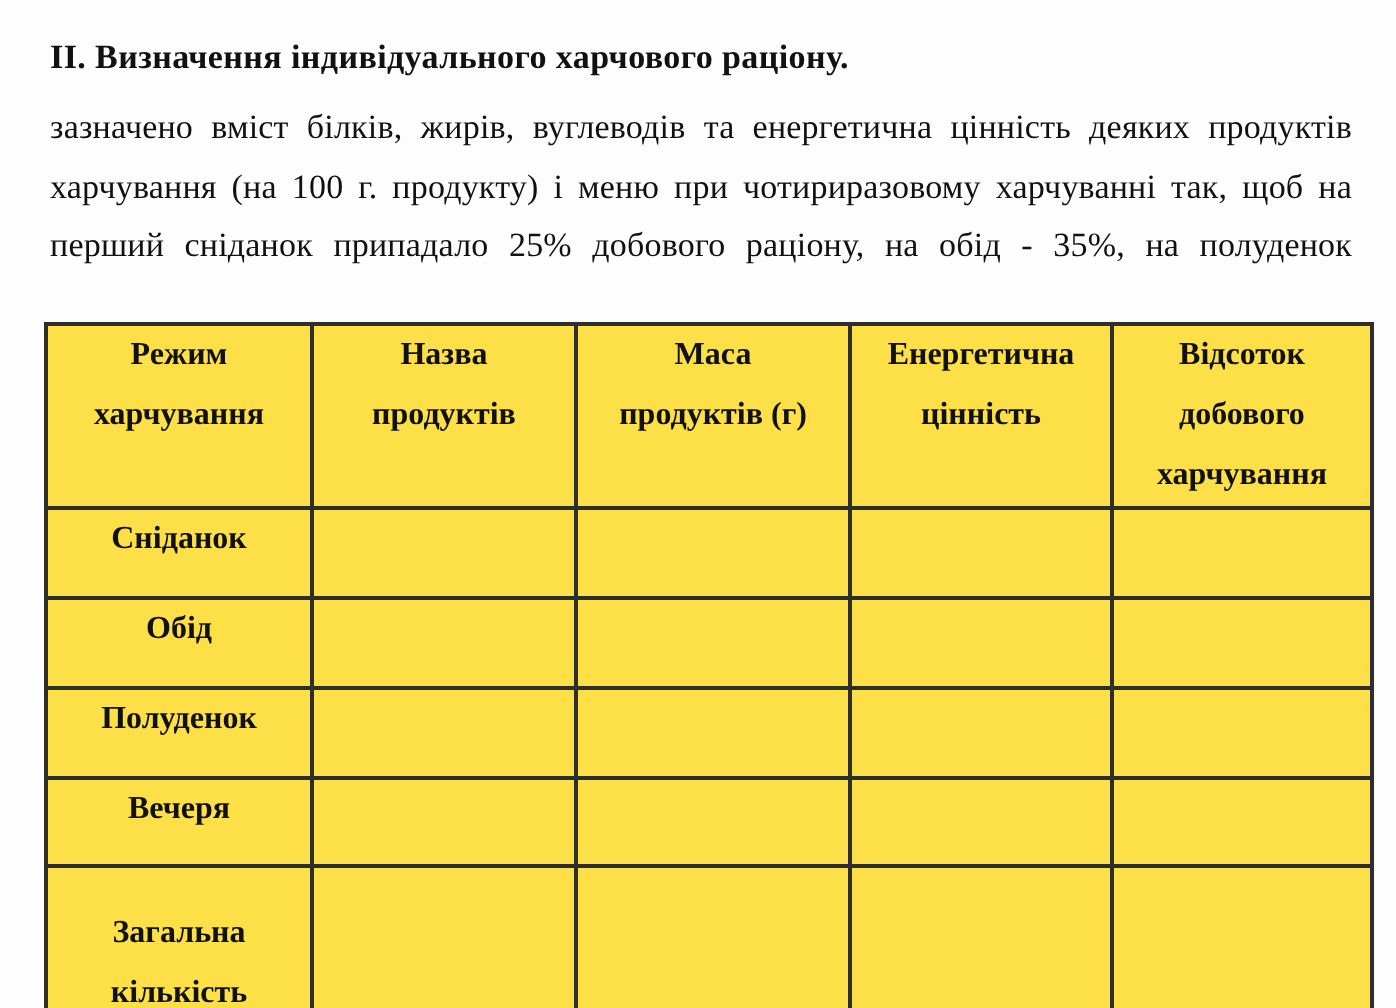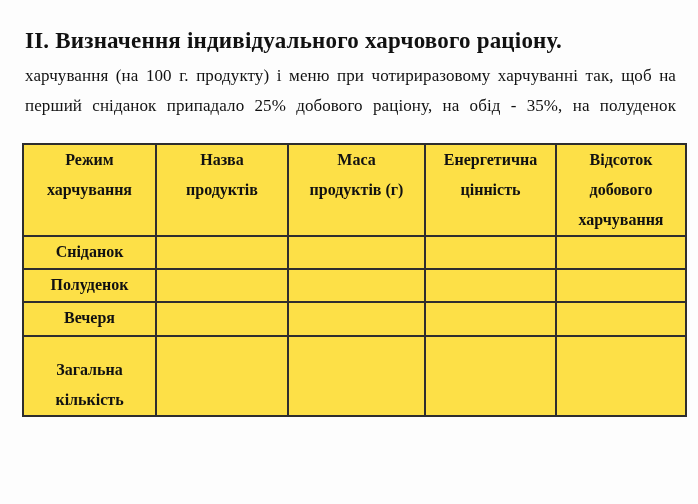--- a/index.html
+++ b/index.html
@@ -10,23 +10,23 @@
     font-family: "Liberation Serif", serif;
     overflow: hidden;
   }
   .page {
     box-sizing: border-box;
     width: 698px; height: 504px;
     padding: 17px 21px 0 24px;
   }
   .heading {
     font-weight: bold;
-    font-size: 23px;
+    font-size: 17px;
     line-height: 24px;
-    margin: 12px 0 8px 1px;
+    margin: 0 0 8px 1px;
     letter-spacing: 0.2px;
   }
   .para { margin: 0 1px; }
   .pline {
     font-size: 17px;
     line-height: 29.5px;
     text-align: justify;
     text-align-last: justify;
     letter-spacing: 0.1px;
   }
@@ -45,35 +45,36 @@
     padding: 0;
     vertical-align: top;
     text-align: center;
     font-weight: bold;
     font-size: 16px;
     color: #111;
   }
   tr.hrow { height: 91px; }
   td.hdr { padding-top: 3px; }
   td.hdr div { line-height: 30px; }
-  tr.drow { height: 33px; }
-  tr.drow.r4 { height: 34px; }
+  tr.drow { height: 45px; }
+  tr.drow.r4 { height: 44px; }
   td.lbl { line-height: 29px; padding-top: 1px; }
   tr.last-row { height: 60px; }
   tr.last-row td.lbl { padding-top: 18px; }
   tr.last-row td.lbl div { line-height: 30px; }
 </style>
 </head>
 <body>
 
 <div class="page">
 
   <div class="heading">ІІ. Визначення індивідуального харчового раціону.</div>
 
   <div class="para">
+    <div class="pline">зазначено вміст білків, жирів, вуглеводів та енергетична цінність деяких продуктів</div>
     <div class="pline">харчування (на 100 г. продукту) і меню при чотириразовому харчуванні так, щоб на</div>
     <div class="pline">перший сніданок припадало 25% добового раціону, на обід - 35%, на полуденок</div>
   </div>
 
   <table class="ration">
     <colgroup>
       <col style="width:133px">
       <col style="width:132px">
       <col style="width:137px">
       <col style="width:131px">
@@ -105,20 +106,27 @@
       </tr>
 
       <tr class="drow">
         <td class="lbl">Сніданок</td>
         <td></td>
         <td></td>
         <td></td>
         <td></td>
       </tr>
 
+      <tr class="drow">
+        <td class="lbl">Обід</td>
+        <td></td>
+        <td></td>
+        <td></td>
+        <td></td>
+      </tr>
 
       <tr class="drow">
         <td class="lbl">Полуденок</td>
         <td></td>
         <td></td>
         <td></td>
         <td></td>
       </tr>
 
       <tr class="drow r4">

